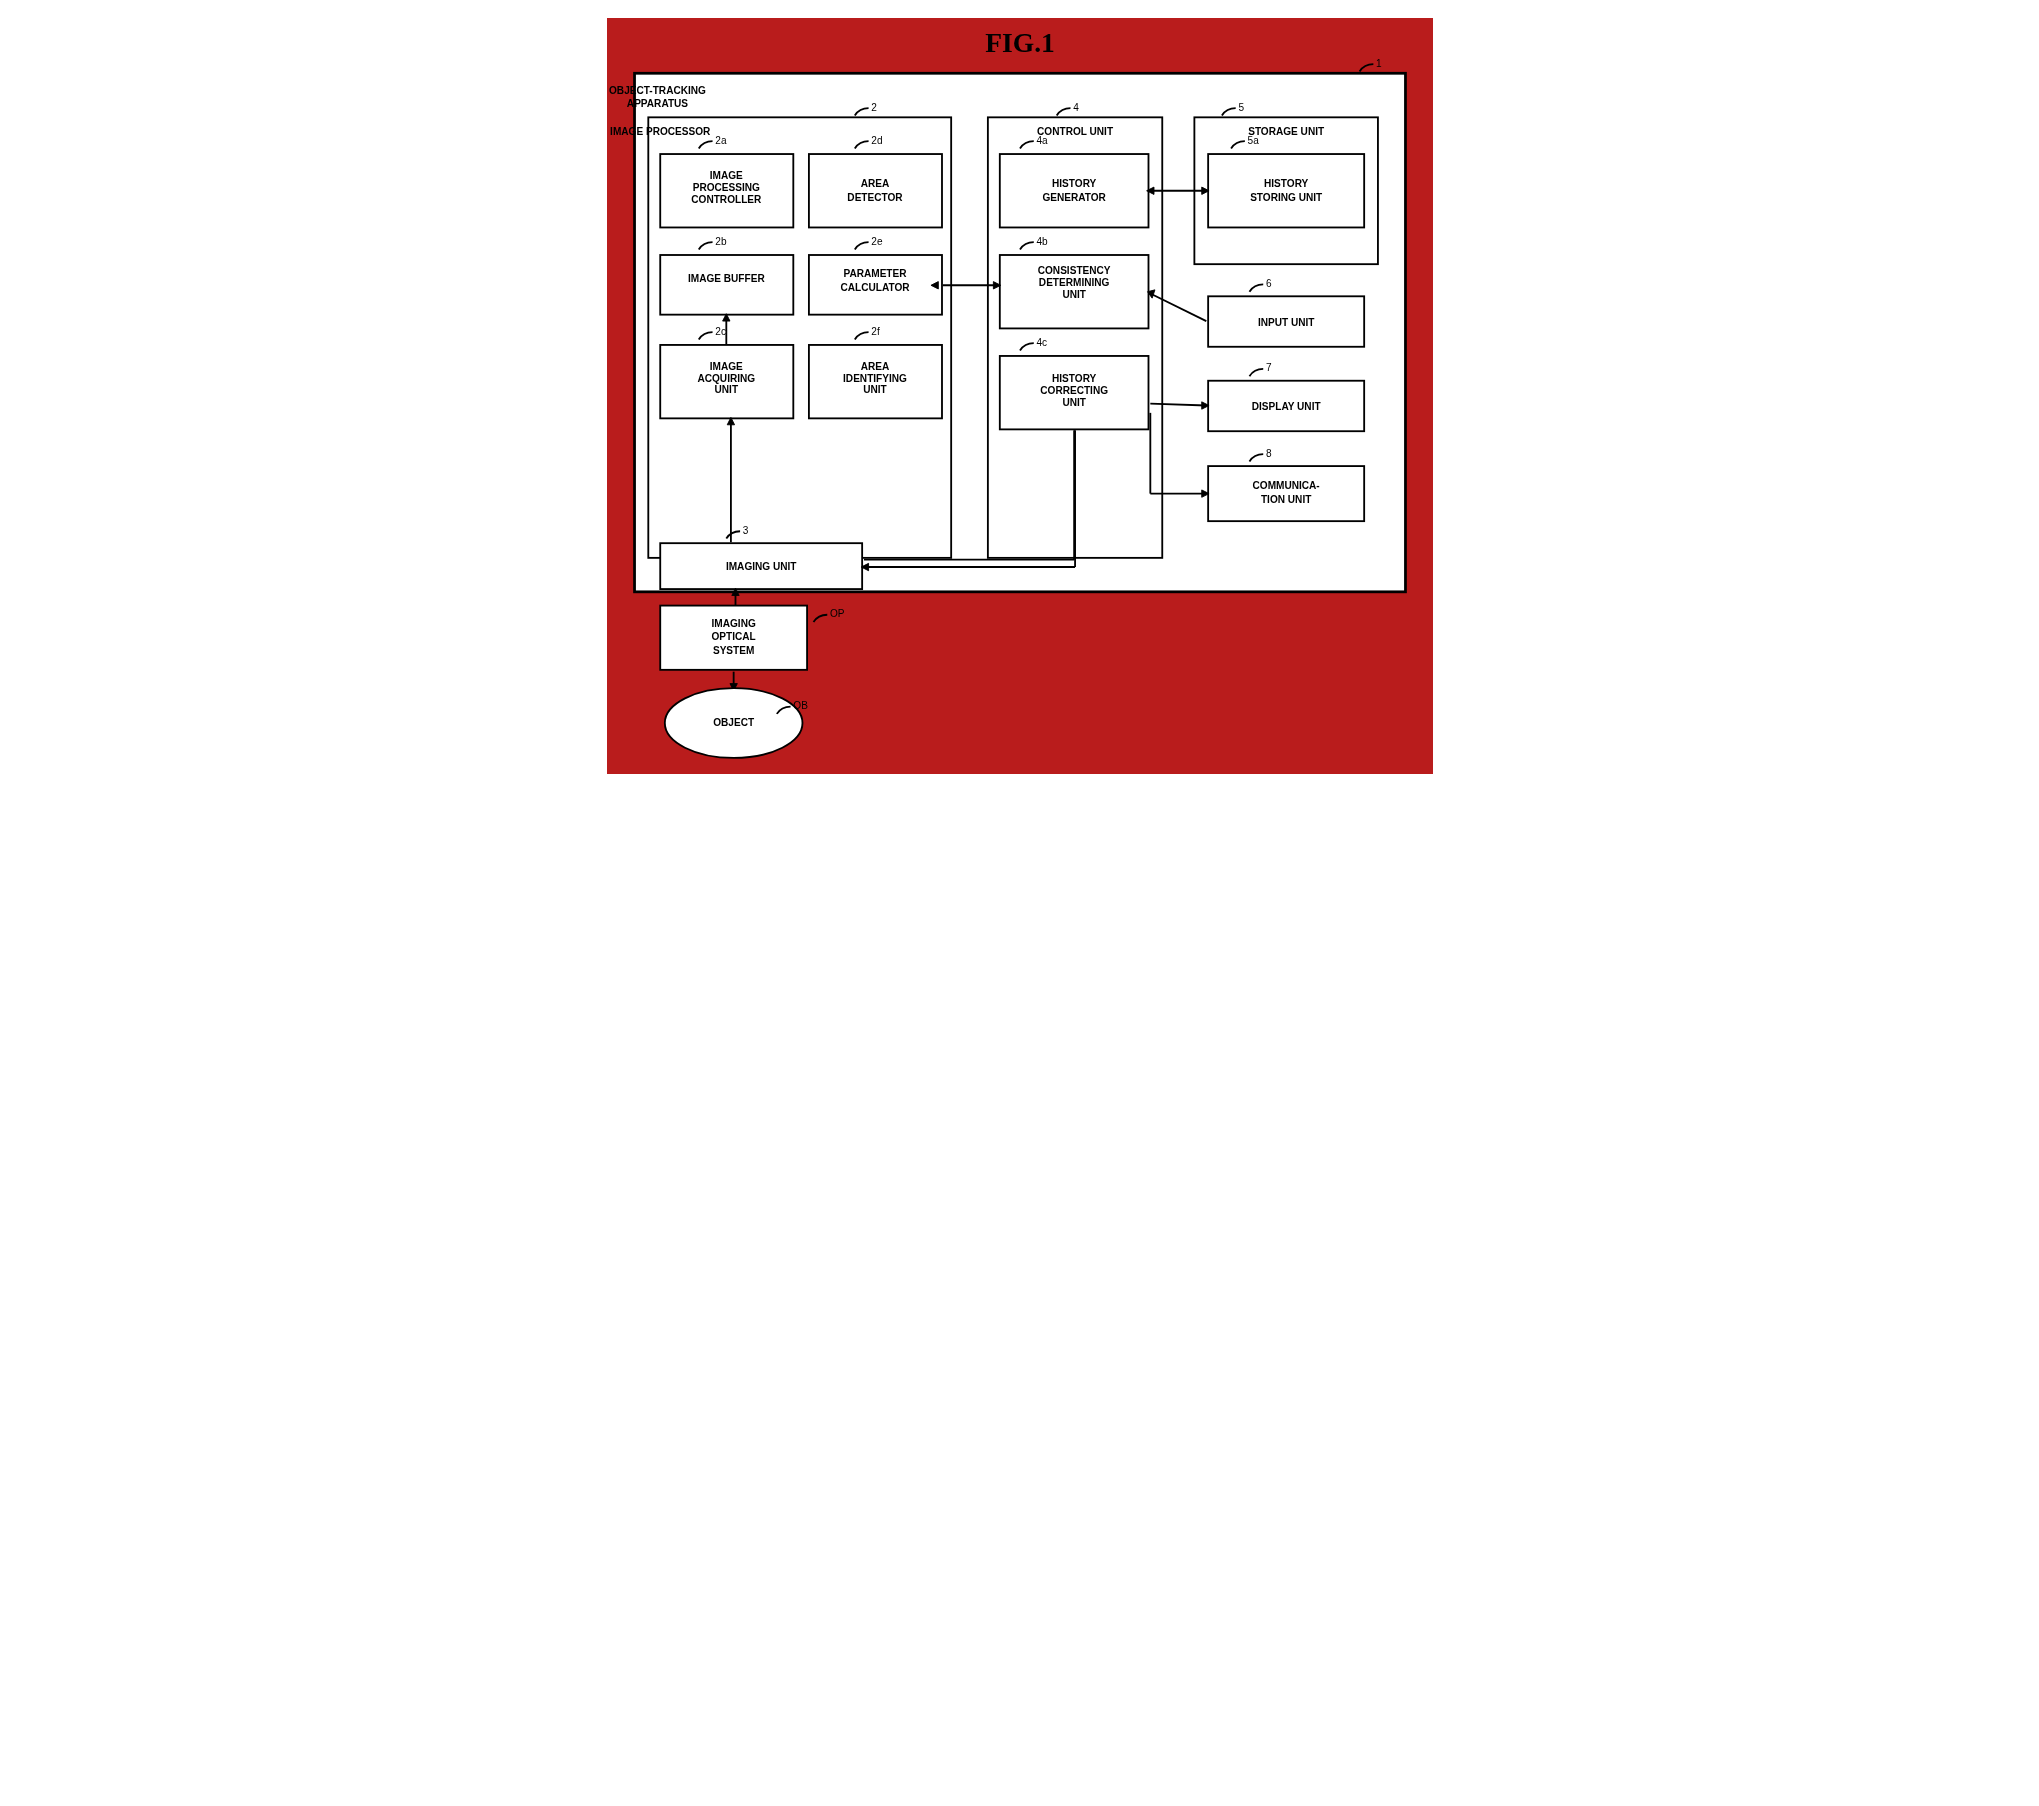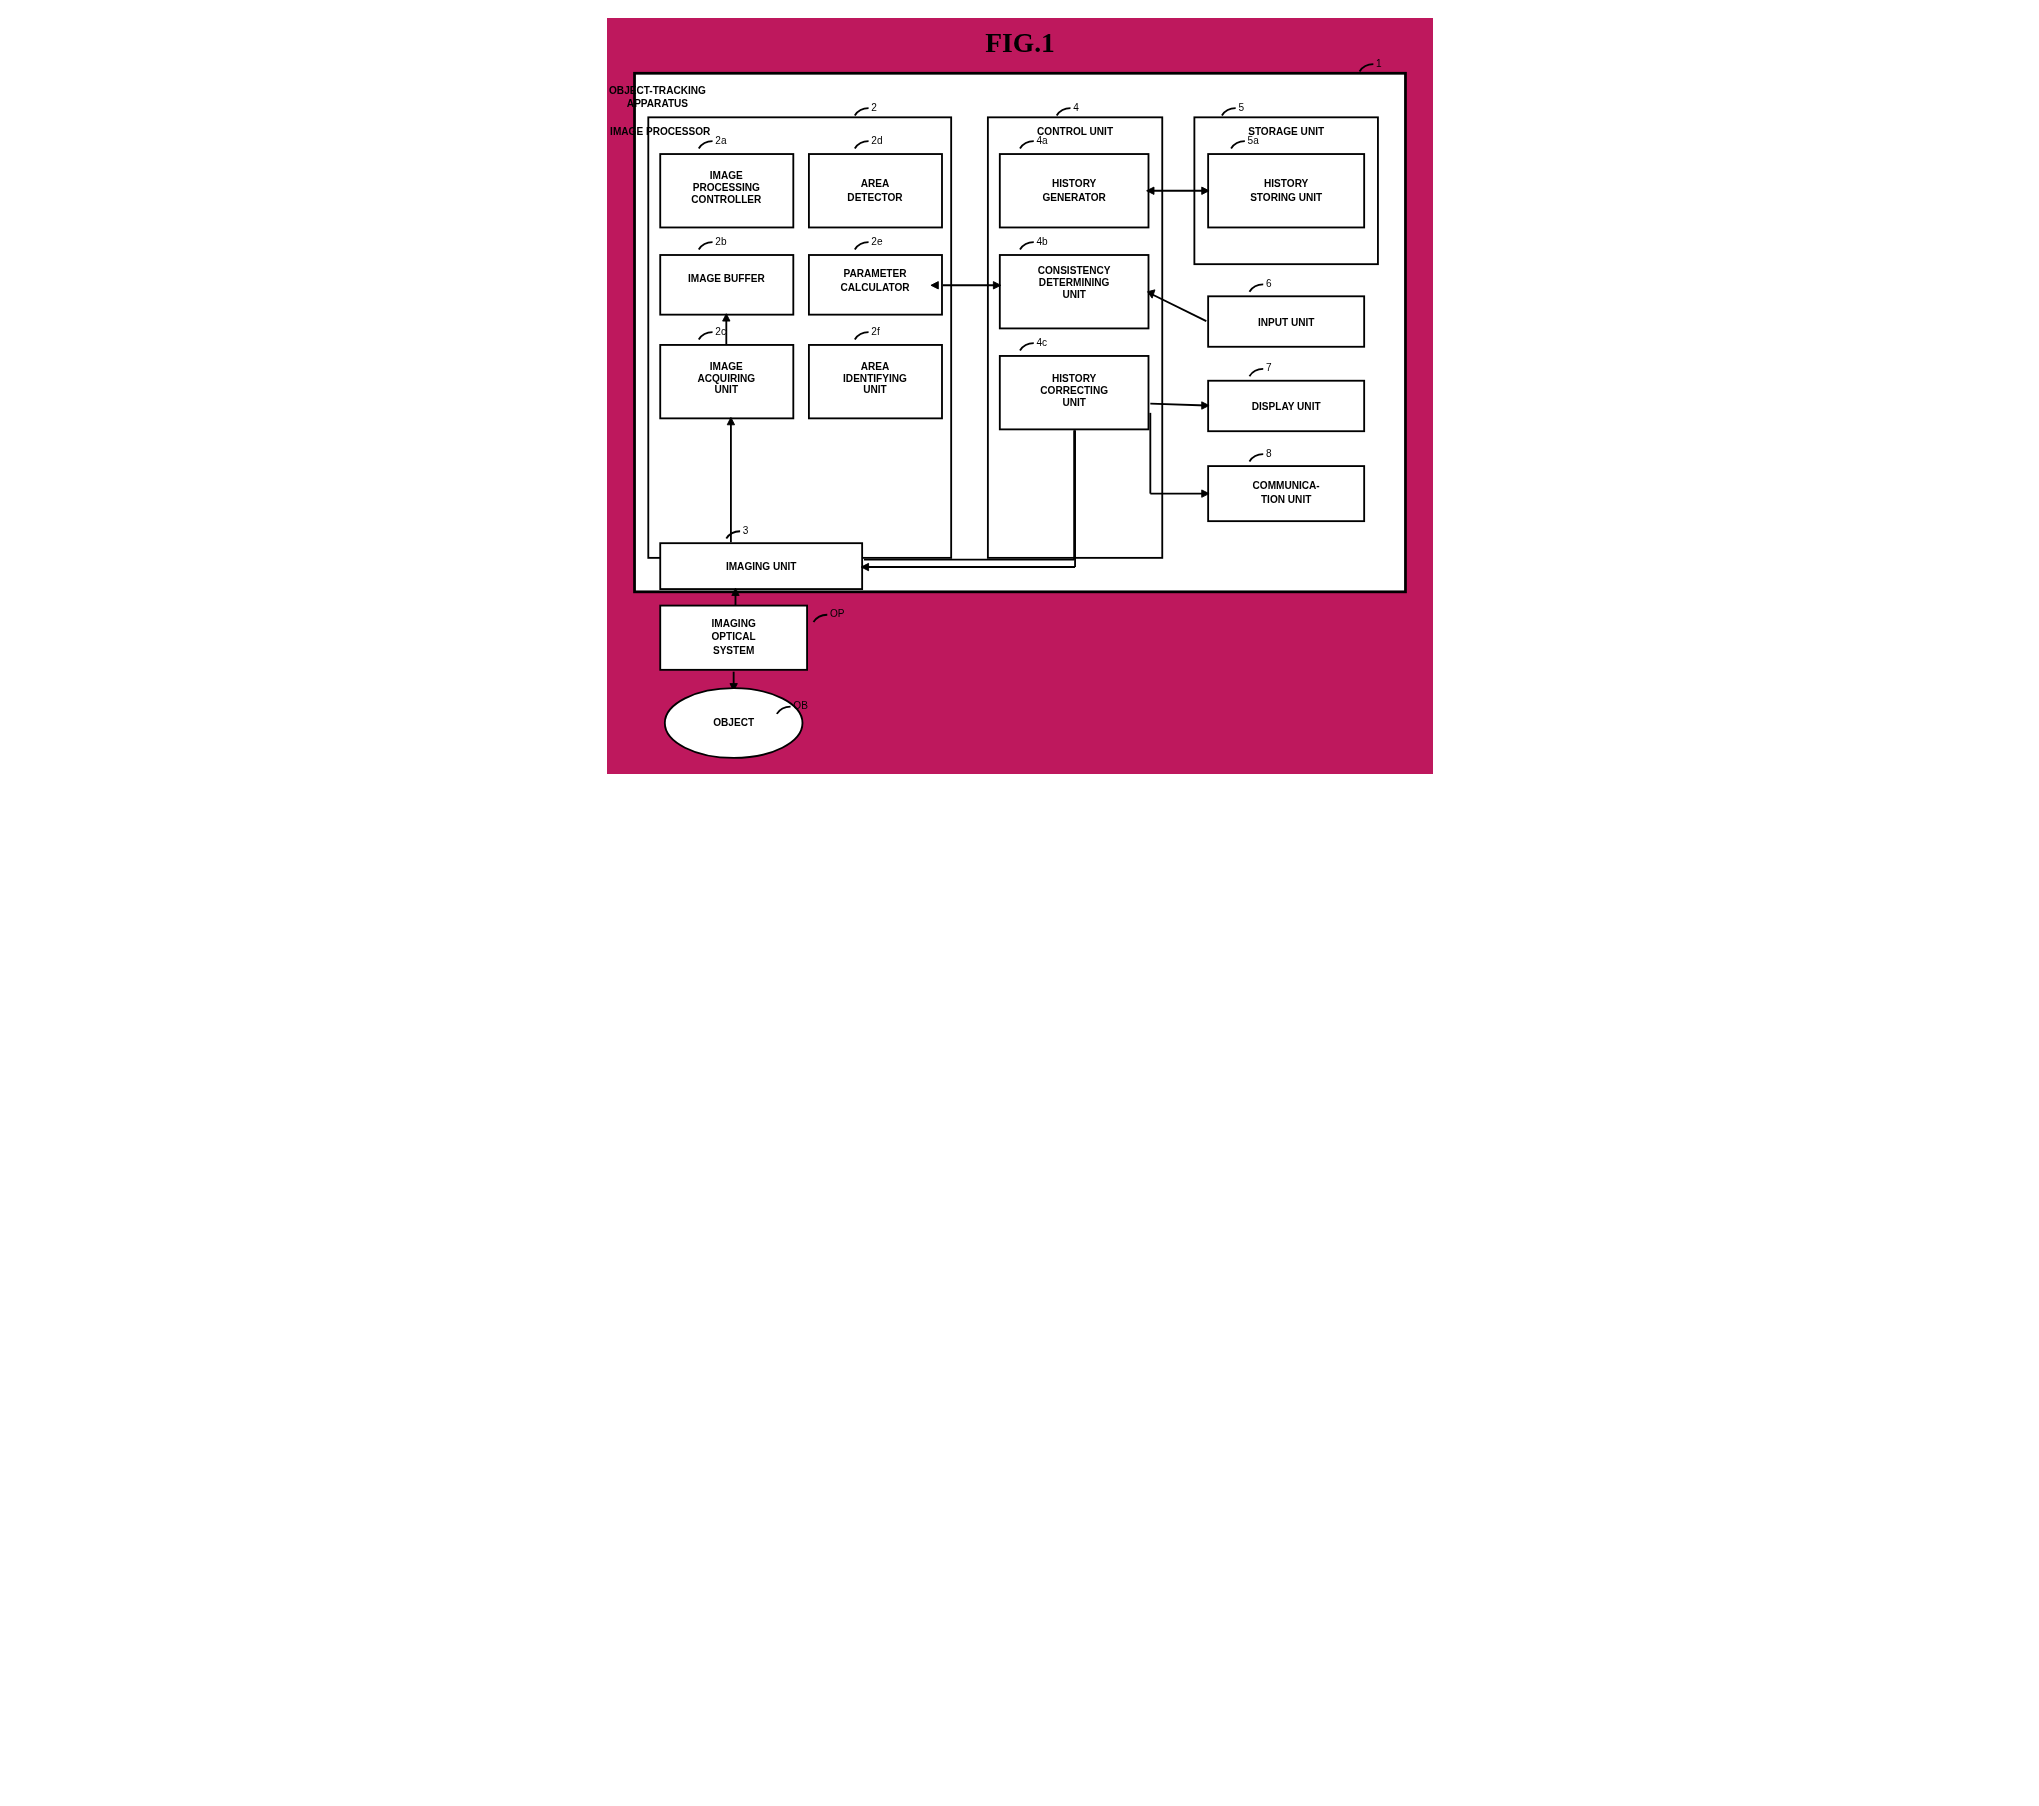--- a/index.html
+++ b/index.html
@@ -7,21 +7,21 @@
       background: #fff;
       font-family: Arial, sans-serif;
       display: flex;
       justify-content: center;
       align-items: flex-start;
       padding: 18.4px;
       min-height: 100vh;
     }
     .page {
       width: 826px;
-      background: #be185d;
+      background: #b91c1c;
     }
     
     .diagram-svg {
       width: 826px;
       height: 753px;
     }
     rect.block {
       fill: white;
       stroke: black;
       stroke-width: 2;

